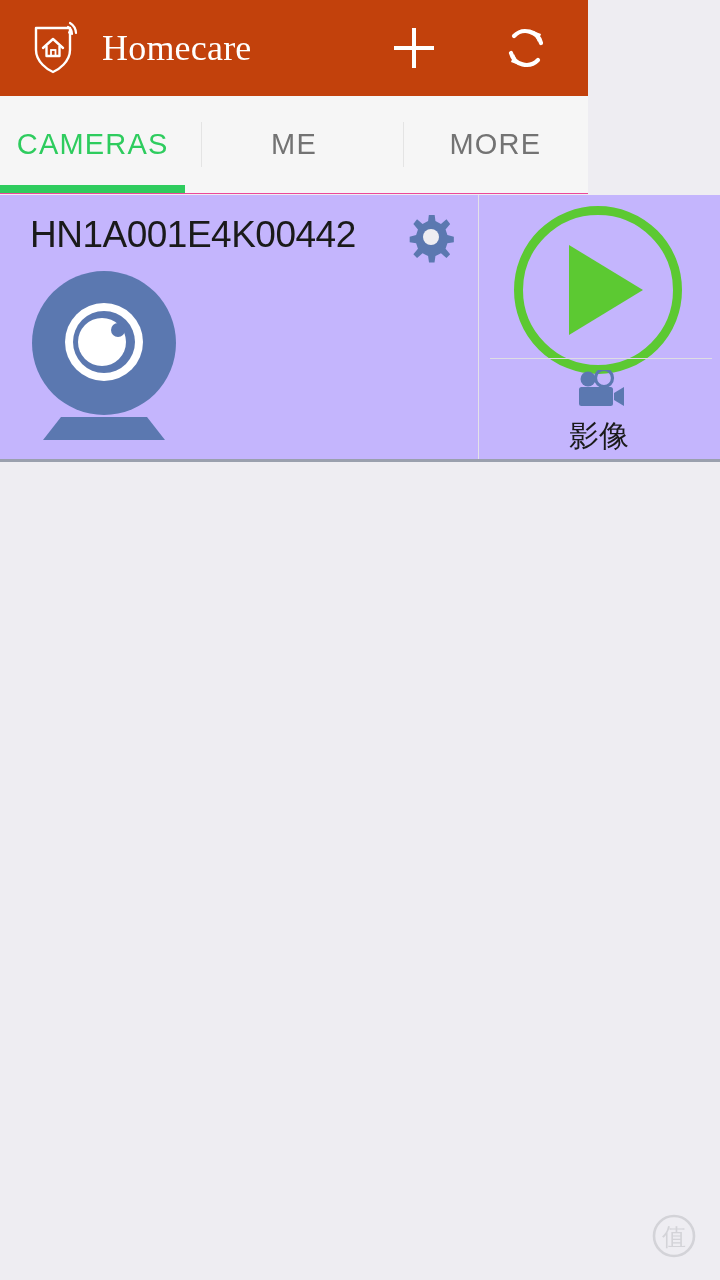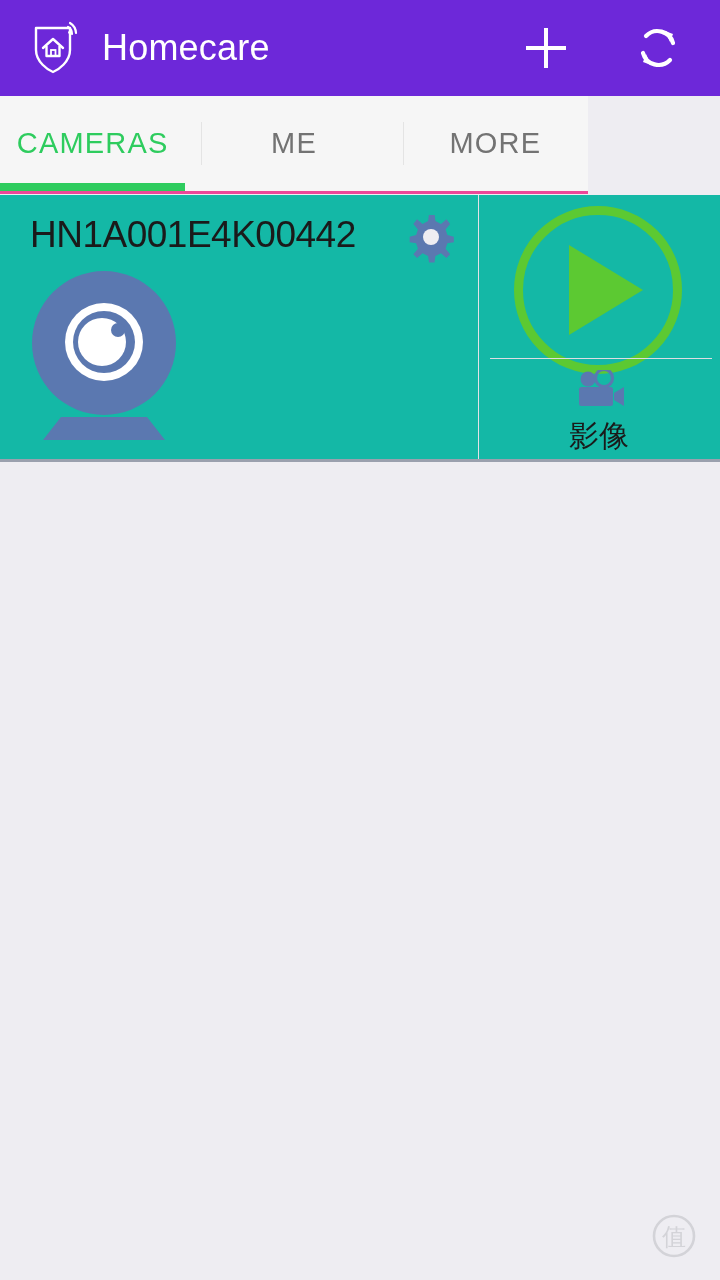--- a/index.html
+++ b/index.html
@@ -6,58 +6,58 @@
   html, body {
     width:720px; height:1280px;
     background:#EEEDF2;
     font-family:"Liberation Sans","DejaVu Sans",sans-serif;
     overflow:hidden;
   }
   #app { position:relative; width:720px; height:1280px; background:#EEEDF2; }
 
   
   .header {
-    position:absolute; left:0; top:0; width:720px; height:96px;
-    background:#6d28d9;
-    display:flex; align-items:center;
+    position:absolute; left:0; top:0; width:588px; height:96px;
+    background:#c2410c;
+    display:flex; align-items:center;font-family:Liberation Serif, serif;
   }
   .brand-logo { margin-left:30px; width:54px; height:56px; flex:0 0 auto; display:block; }
   .app-title {
     margin-left:18px; color:#FFFFFF; font-size:36px; font-weight:400;
     letter-spacing:0.2px; line-height:1;
   }
   .header-actions {
     margin-left:auto; display:flex; align-items:center; gap:60px; margin-right:36px;
   }
   .hdr-btn { width:52px; height:52px; display:flex; align-items:center; justify-content:center; }
 
   
   .tabbar {
     position:absolute; left:0; top:96px; width:588px; height:98px;
     background:#F6F6F6; display:flex; align-items:stretch;
-    border-bottom:3px solid #ec4899;
+    border-bottom:1px solid #ec4899;
     gap:16px;
   }
   .tab {
     flex:1 1 0; display:flex; align-items:center; justify-content:center;
     position:relative; font-size:29px; letter-spacing:1.2px; color:#737373;
   }
   .tab + .tab::before {
     content:""; position:absolute; left:0; top:26px; bottom:26px; width:1px;
     background:#E4E4E4;
   }
   .tab.active { color:#2ECC5E; }
   .tab-underline {
     position:absolute; left:0; bottom:0; width:100%; height:8px; background:#2ECC5E;
   }
 
   
   .card {
     position:absolute; left:0; top:195px; width:720px; height:267px;
-    background:#14b8a6; border-bottom:3px solid #9AA0AE;
+    background:#c4b5fd; border-bottom:3px solid #9AA0AE;
     display:flex;
   }
   .card-left { position:relative; width:478px; height:100%; }
   .card-divider-v {
     position:absolute; left:478px; top:0; width:1px; height:264px; background:#E3E2E8;
   }
   .card-right { position:relative; width:242px; height:100%; }
 
   .device-id {
     position:absolute; left:30px; top:19px;

